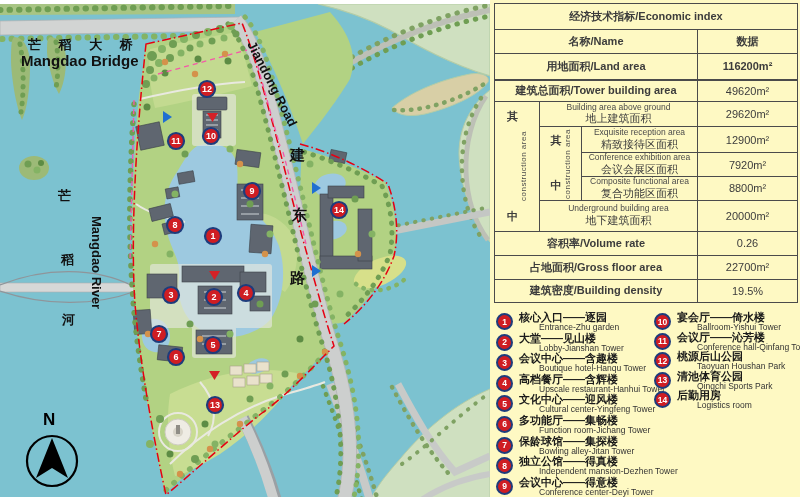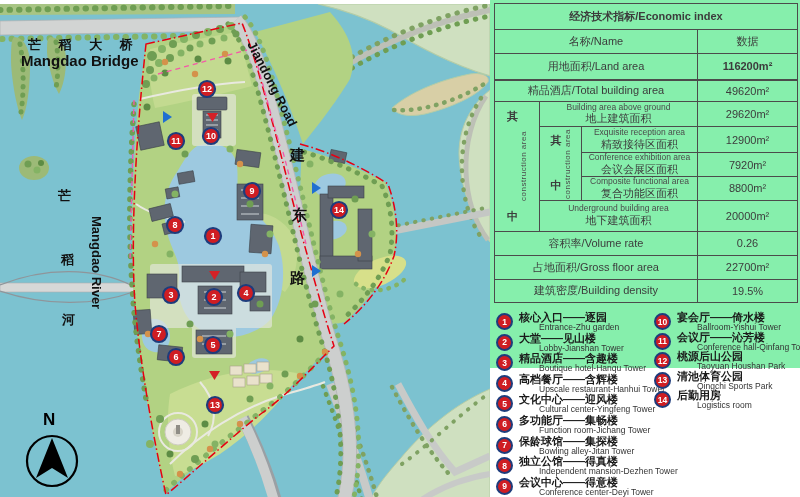--- a/index.html
+++ b/index.html
@@ -1,28 +1,28 @@
 <!DOCTYPE html>
 <html><head>
 <meta charset="utf-8">
 <style>
   html,body{margin:0;padding:0;}
   body{width:800px;height:497px;position:relative;overflow:hidden;
        font-family:"Liberation Sans","DejaVu Sans",sans-serif;background:#fff;}
   .map-area{position:absolute;left:0;top:4px;width:490px;height:497px;}
-  .panel{position:absolute;left:490px;top:0;width:310px;height:368px;background:#86efac;}
+  .panel{position:absolute;left:490px;top:0;width:310px;height:497px;background:#fef9c3;}
 
   
   table.eco{border-collapse:collapse;table-layout:fixed;width:303px;margin:3px 0 0 4px;
             color:#3c3c3c;}
   table.eco td{border:1px solid #4b4b4b;padding:0 2px;vertical-align:middle;text-align:center;
                font-size:11px;overflow:hidden;}
   table.eco{border:1.5px solid #333;}
   td.title{font-size:12px;font-weight:700;height:25px;}
-  td.lbl{font-weight:400;font-size:11.5px;}
+  td.lbl{font-weight:700;font-size:11.5px;}
   td.val{font-size:11px;}
   td.val.b{font-weight:700;text-align:center;}
   tr.thick td{border-bottom-width:2px;}
   .two .en{font-size:8.5px;font-weight:400;color:#4a4a4a;line-height:1.15;}
   .two .zh{font-size:11px;font-weight:400;line-height:1.2;}
   td.vert{padding:2px 0;}
   .vwrap{display:flex;align-items:stretch;justify-content:center;height:100%;}
   .vzh{display:flex;flex-direction:column;justify-content:space-between;align-items:center;
        font-weight:700;font-size:11px;padding:4px 1px;}
   .vwrap.tall .vzh{height:115px;}
@@ -395,21 +395,21 @@
         </tr>
     <tr style="height:24px">
       <td class="lbl" colspan="3">名称/Name</td>
       <td class="lbl">数据</td>
     </tr>
     <tr style="height:26px" class="thick">
       <td class="lbl" colspan="3">用地面积/Land area</td>
       <td class="val b">116200m²</td>
     </tr>
     <tr style="height:22px">
-      <td class="lbl" colspan="3">精品酒店/Total building area</td>
+      <td class="lbl" colspan="3">建筑总面积/Tower building area</td>
       <td class="val">49620m²</td>
     </tr>
     <tr style="height:25px">
       <td class="vert" rowspan="5">
         <div class="vwrap tall">
           <div class="vzh">
                 <span>其</span>
                 <span>中</span>
               </div>
           <div class="ven">construction area</div>
@@ -485,21 +485,21 @@
       <div class="li">
           <span class="lc">2</span>
           <div class="lt">
             <div class="zh">大堂——见山楼</div>
             <div class="en">Lobby-Jianshan Tower</div>
           </div>
         </div>
       <div class="li">
           <span class="lc">3</span>
           <div class="lt">
-            <div class="zh">精品酒店——含趣楼</div>
+            <div class="zh">会议中心——含趣楼</div>
             <div class="en">Boutique hotel-Hanqu Tower</div>
           </div>
         </div>
       <div class="li">
           <span class="lc">4</span>
           <div class="lt">
             <div class="zh">高档餐厅——含辉楼</div>
             <div class="en">Upscale restaurant-Hanhui Tower</div>
           </div>
         </div>

